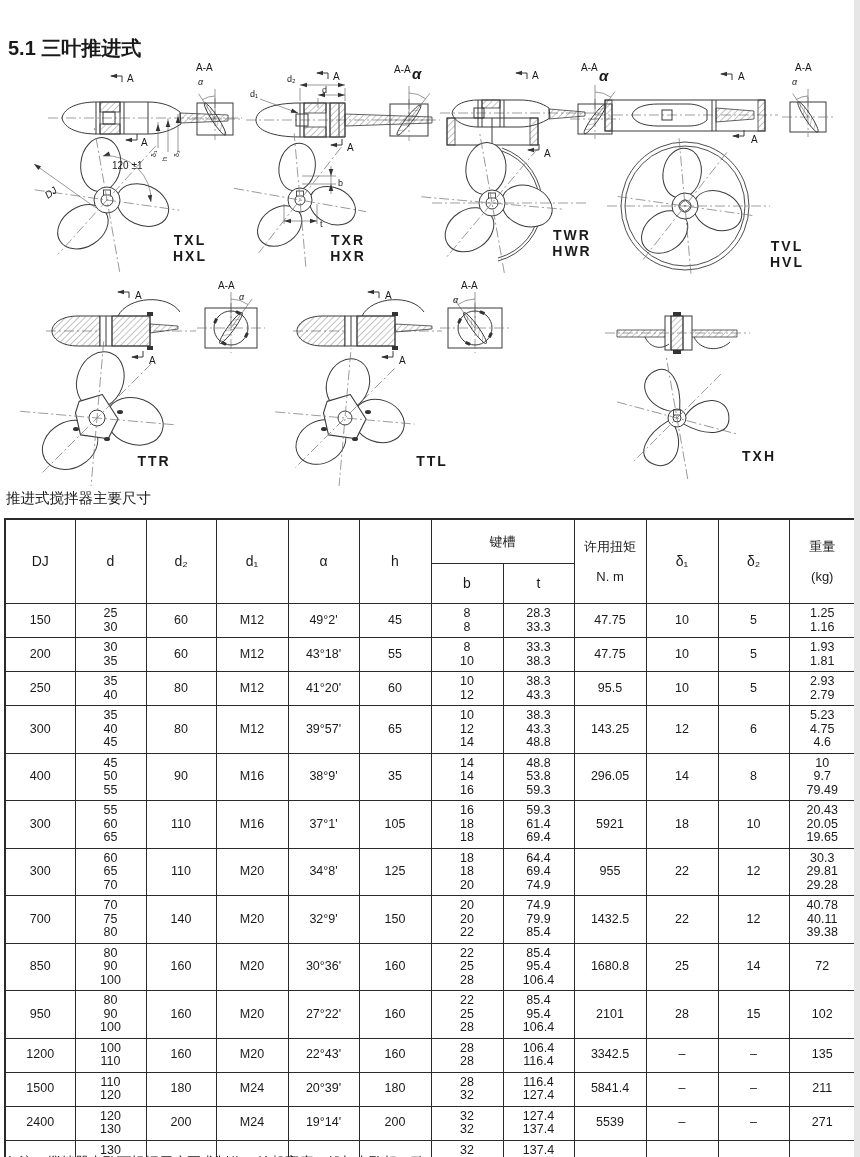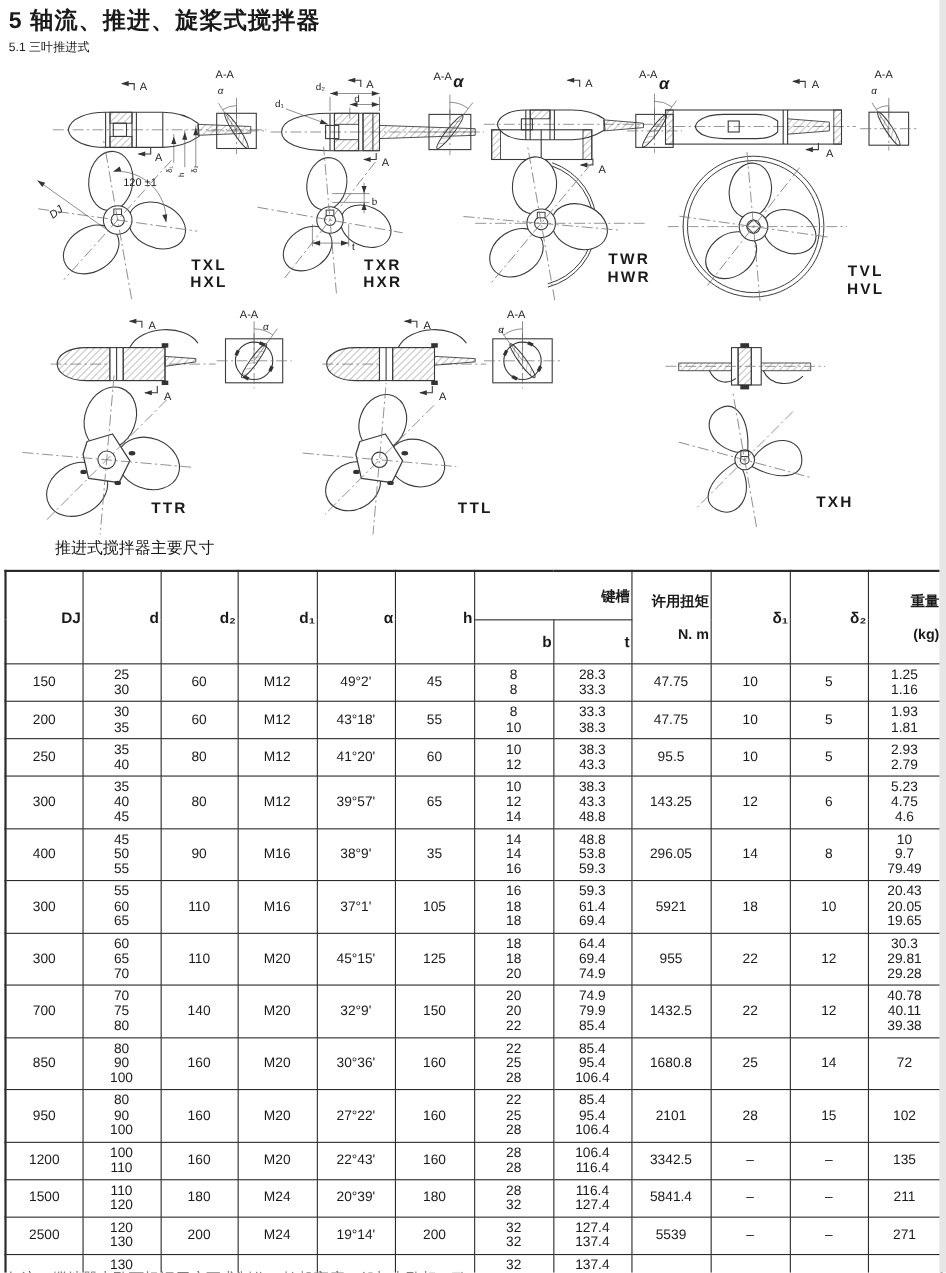--- a/index.html
+++ b/index.html
@@ -1,47 +1,46 @@
 <!DOCTYPE html>
 <html><head>
 <meta charset="utf-8">
 <style>
   html,body{margin:0;padding:0;background:#fff;}
   #page{position:relative;width:860px;height:1157px;background:#fff;overflow:hidden;
         font-family:"Liberation Sans","DejaVu Sans",sans-serif;color:#1a1a1a;}
   .edge-r{position:absolute;top:0;right:0;width:6px;height:100%;background:#e6e6e6;}
   .title{position:absolute;left:8px;top:4px;font-size:21px;font-weight:bold;letter-spacing:1px;}
-  .subtitle{position:absolute;left:8px;top:35px;font-size:11px;font-weight:normal;}
+  .subtitle{position:absolute;left:8px;top:35px;font-size:20px;font-weight:bold;}
   .drawings{position:absolute;left:0;top:58px;}
-  .caption{position:absolute;left:6px;top:489px;font-size:14.5px;margin-left:44px;}
+  .caption{position:absolute;left:6px;top:489px;font-size:14.5px;}
   .tablewrap{position:absolute;left:4px;top:518px;}
   table{border-collapse:collapse;table-layout:fixed;width:851px;}
   th,td{border:1px solid #2a2a2a;text-align:center;vertical-align:middle;
         font-size:12.5px;line-height:13.5px;padding:3px 1px;white-space:pre-line;}
-  thead th{font-weight:bold;font-size:14px;padding:4px 1px;text-align:right;}
+  thead th{font-weight:normal;font-size:14px;padding:4px 1px;}
   thead .cjk{font-size:13px;line-height:15px;}
   table{border:2px solid #2a2a2a;}
   .note{position:absolute;left:5px;top:1136px;font-size:14px;margin-top:18px;}
   
   .ol{stroke:#3a3a3a;stroke-width:1;fill:none;}
   .tn{stroke:#555;stroke-width:.6;fill:none;}
   .cl{stroke:#777;stroke-width:.7;fill:none;stroke-dasharray:10 3 2 3;}
   text{fill:#1a1a1a;font-family:"Liberation Sans","DejaVu Sans",sans-serif;}
   .lbl{font-size:14px;font-weight:bold;letter-spacing:2px;text-anchor:middle;}
   .sm{font-size:10px;}
   .xs{font-size:9px;}
   .xxs{font-size:7px;}
   .big{font-size:15px;font-weight:bold;font-style:italic;}
   .it{font-style:italic;}
 </style>
 </head>
 <body>
 
 <div id="page">
-  <div class="title">5 轴流、推进、旋桨式搅拌器</div>
   <div class="subtitle">5.1 三叶推进式</div>
 
   <svg class="drawings" width="860" height="428" viewBox="0 0 860 428">
     <defs>
       <pattern id="h45" patternUnits="userSpaceOnUse" width="4.5" height="4.5" patternTransform="rotate(45)">
         <line x1="0" y1="0" x2="0" y2="4.5" stroke="#555" stroke-width="0.7"></line>
       </pattern>
     </defs>
     <g id="artwork">
         <line x1="48" y1="60" x2="242" y2="60" class="cl"></line>
@@ -611,21 +610,21 @@
 20.05
 19.65</td>
           </tr>
           <tr>
             <td>300</td>
             <td>60
 65
 70</td>
             <td>110</td>
             <td>M20</td>
-            <td>45°15'</td>
+            <td>34°8'</td>
             <td>125</td>
             <td>18
 18
 20</td>
             <td>64.4
 69.4
 74.9</td>
             <td>955</td>
             <td>22</td>
             <td>12</td>
@@ -723,21 +722,21 @@
             <td>28
 32</td>
             <td>116.4
 127.4</td>
             <td>5841.4</td>
             <td>–</td>
             <td>–</td>
             <td>211</td>
           </tr>
           <tr>
-            <td>2500</td>
+            <td>2400</td>
             <td>120
 130</td>
             <td>200</td>
             <td>M24</td>
             <td>19°14'</td>
             <td>200</td>
             <td>32
 32</td>
             <td>127.4
 137.4</td>

